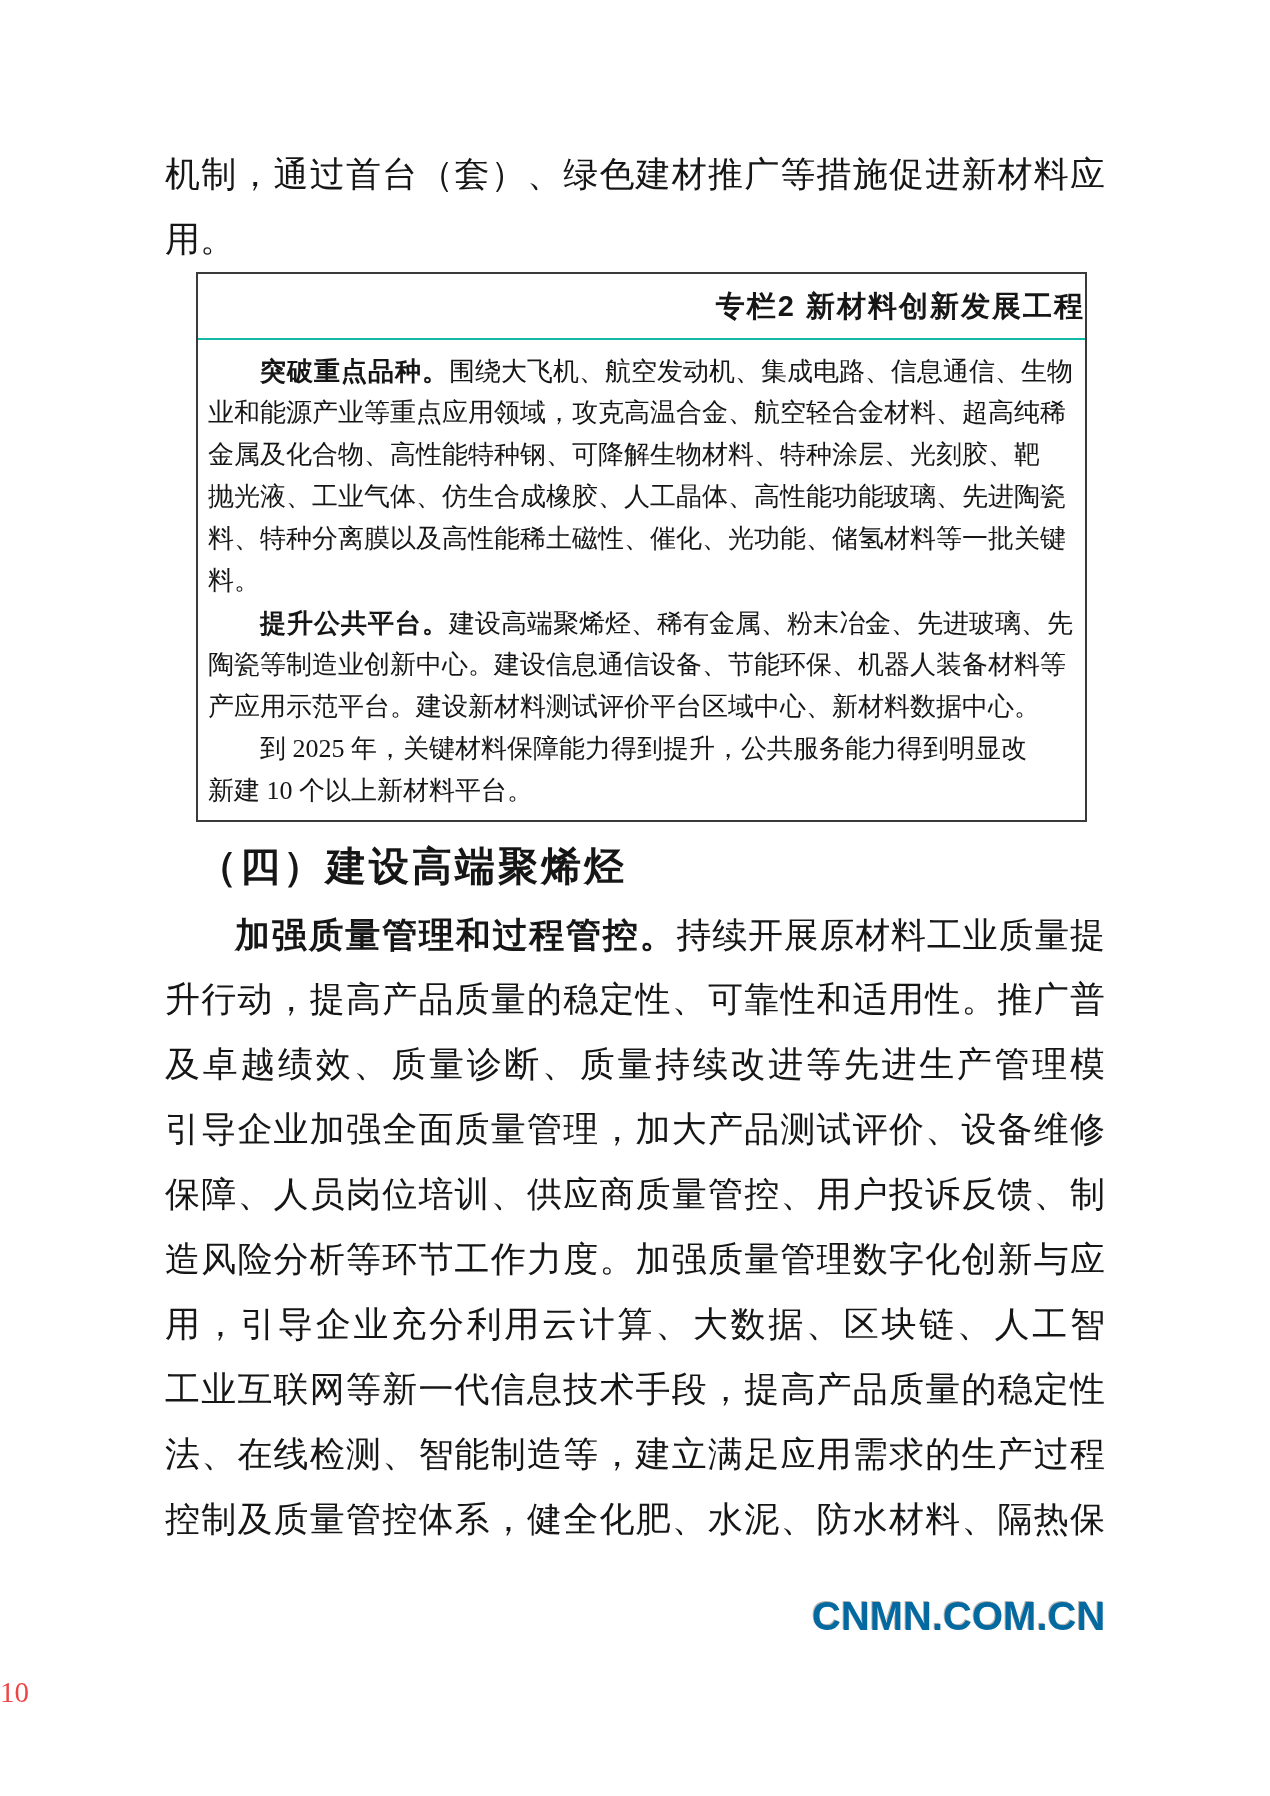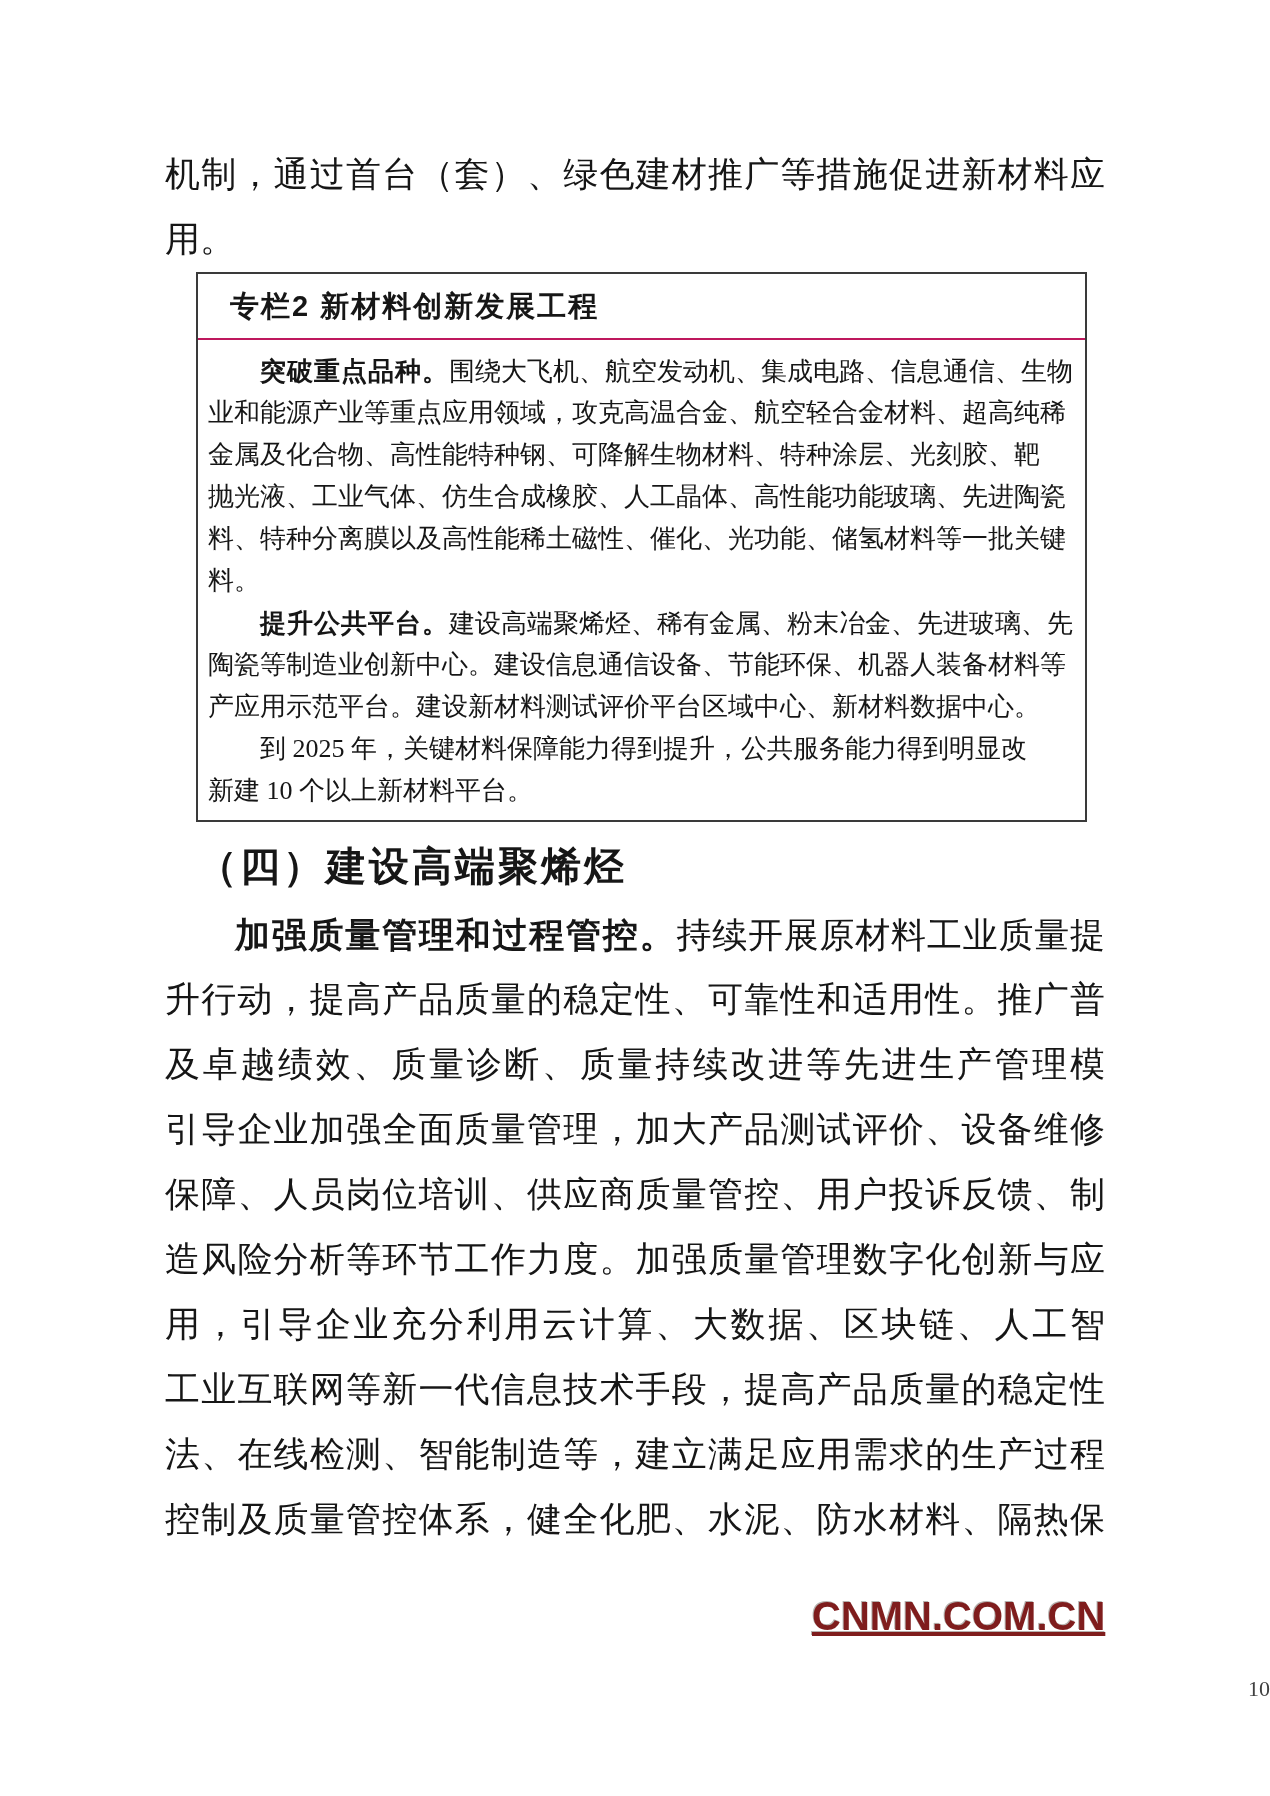--- a/index.html
+++ b/index.html
@@ -41,27 +41,26 @@
   
   .feature-box {
     margin-left: 31px;
     margin-top: 0px;
     width: 887px;
     border: 2px solid #3a3a3a;
   }
   .box-title {
     height: 64px;
     line-height: 64px;
-    text-align: left;
+    text-align: right;
     font-family: "Liberation Sans", sans-serif;
     font-weight: 700;
     font-size: 29px;
-    border-bottom: 2px solid #be185d;
+    border-bottom: 2px solid #14b8a6;
     letter-spacing: 2px;
-    padding-left: 32px;
   }
   .box-body {
     padding: 10px 10px 8px 10px;
   }
   .box-line {
     font-size: 26px;
     line-height: 42px;
     height: 42px;
     overflow: hidden;
     white-space: nowrap;
@@ -83,35 +82,34 @@
   }
   .para { margin-top: 6px; }
   
   .watermark {
     position: absolute;
     left: 812px;
     top: 1594px;
     font-family: "Liberation Sans", sans-serif;
     font-weight: 700;
     font-size: 40px;
-    color: #7f1d1d;
+    color: #0369a1;
     letter-spacing: 0px;
     text-shadow: 1px 1px 0 #ffffff, -1px -1px 0 #b5b1ae;
-    text-decoration: underline;
   }
   
   .page-number {
     position: absolute;
     left: 0;
     right: 0;
     top: 1676px;
-    text-align: right;
-    font-size: 22px;
+    text-align: left;
+    font-size: 29px;
     font-family: "Liberation Serif", serif;
-    color: #404040;
+    color: #ef4444;
   }
 </style>
 </head>
 <body>
 
 <div class="page">
   <div class="content">
 
     <div class="para" style="margin-top:0;">
       <div class="main-line jline">机制，通过首台（套）、绿色建材推广等措施促进新材料应</div>

